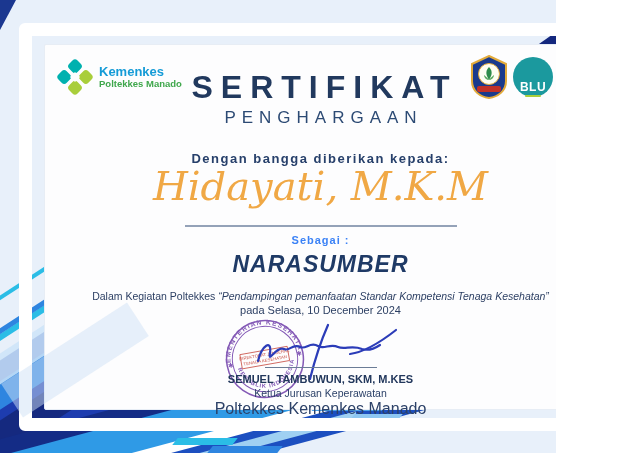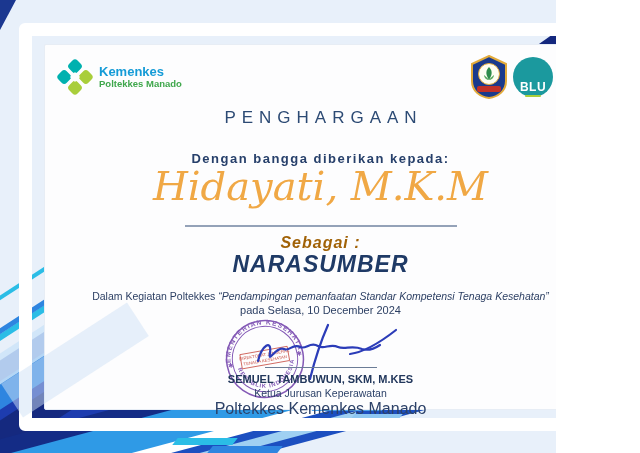--- a/index.html
+++ b/index.html
@@ -33,21 +33,21 @@
   .blu .blu-t{color:#fff;font-size:12px;font-weight:800;letter-spacing:.5px;line-height:1;margin-top:24px;}
   .blu .blu-bar{width:16px;height:3px;background:#a9ce3b;border-radius:2px;margin-top:2px;}
 
   
   .ctr{position:absolute;left:0;right:0;text-align:center;}
   .title{top:24px;font-size:32px;font-weight:800;letter-spacing:8px;text-indent:8px;color:#21395e;}
   .subtitle{top:63px;font-size:17px;font-weight:400;letter-spacing:6px;text-indent:6px;color:#2c4a74;}
   .intro{top:106px;font-size:13px;font-weight:600;letter-spacing:1.5px;color:#27406b;}
   .name{top:118px;font-family:"DejaVu Serif",serif;font-style:italic;font-size:40px;color:#f0a845;}
   .nameline{position:absolute;top:180px;left:50%;transform:translateX(-50%);width:272px;height:1.5px;background:#94a2b8;}
-  .sebagai{top:189px;font-size:16px;font-weight:600;letter-spacing:1px;color:#a16207;font-style:italic;}
+  .sebagai{top:189px;font-size:11px;font-weight:600;letter-spacing:1px;color:#3b82f6;}
   .role{top:206px;font-size:23px;font-weight:800;font-style:italic;letter-spacing:1px;color:#1f3a66;}
   .ev1{top:245px;font-size:10.5px;color:#2c3f63;}
   .ev1 .q{font-style:italic;}
   .ev2{top:259px;font-size:11px;color:#2c3f63;}
 
   
   .stamp{position:absolute;left:172px;top:266px;width:96px;height:96px;transform:rotate(-10deg);opacity:.92;}
   .sig{position:absolute;left:205px;top:278px;width:150px;height:60px;}
   .sigline{position:absolute;top:322px;left:50%;transform:translateX(-50%);width:112px;height:1.2px;background:#6b7c96;}
   .signame{top:328px;font-size:11px;font-weight:800;color:#22375c;}
@@ -121,20 +121,21 @@
       <path d="M15 20 C17 22 19 23 20 25 C18 25 15 23 15 20 Z" fill="#57a85e"></path>
       <path d="M25 20 C23 22 21 23 20 25 C22 25 25 23 25 20 Z" fill="#57a85e"></path>
       <rect x="8" y="31" width="24" height="6" rx="2" fill="#c03028"></rect>
     </svg>
 
     <div class="blu">
       <span class="blu-t">BLU</span>
       <span class="blu-bar"></span>
     </div>
 
+    <div class="ctr title">SERTIFIKAT</div>
     <div class="ctr subtitle">PENGHARGAAN</div>
     <div class="ctr intro">Dengan bangga diberikan kepada:</div>
     <div class="ctr name">Hidayati, M.K.M</div>
     <div class="nameline"></div>
     <div class="ctr sebagai">Sebagai :</div>
     <div class="ctr role">NARASUMBER</div>
     <div class="ctr ev1"><span>Dalam Kegiatan Poltekkes </span><span class="q">“Pendampingan pemanfaatan Standar Kompetensi Tenaga Kesehatan”</span></div>
     <div class="ctr ev2">pada Selasa, 10 December 2024</div>
 
     <svg class="stamp" viewBox="0 0 100 100">

